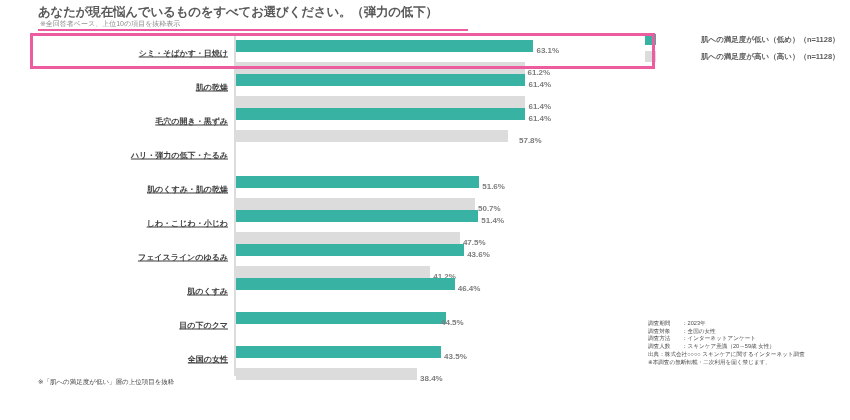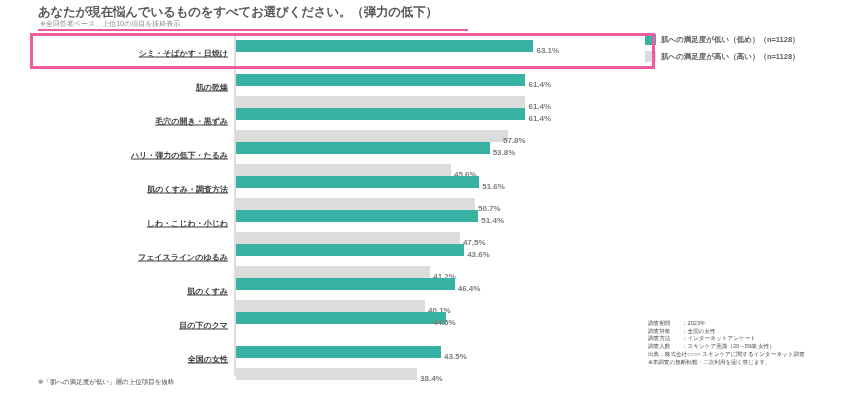--- a/index.html
+++ b/index.html
@@ -20,21 +20,21 @@
     position:absolute;left:40px;top:19px;width:420px;
     font-size:7px;color:#8a8a8a;white-space:nowrap;
   }
   .title-rule{
     position:absolute;left:38px;top:29px;width:430px;height:2px;
     background:#EC5C9E;
   }
 
   
   .legend{position:absolute;left:645px;top:34px;width:200px;}
-  .legend-row{display:flex;align-items:center;margin-bottom:6px;}
+  .legend-row{display:flex;align-items:center;margin-bottom:6px;gap:40px;}
   .legend-swatch{width:11px;height:11px;flex:0 0 11px;margin-right:5px;}
   .legend-swatch.teal{background:#38B2A3;}
   .legend-swatch.gray{background:#DCDCDC;}
   .legend-label{font-size:7.5px;color:#5a5a5a;white-space:nowrap;font-weight:bold;}
 
   
   #plot{position:absolute;left:38px;top:36px;width:600px;height:340px;}
   .axis-line{
     position:absolute;left:196px;top:0;width:2px;height:340px;background:#DCDCDC;
   }
@@ -100,20 +100,24 @@
   <div id="plot">
     <div class="axis-line"></div>
     <div id="rows">
         <div class="row" style="top: 0px; height: 34px;">
           <div class="cat-label">シミ・そばかす・日焼け</div>
           <div class="bars" style="top: 4px;">
             <div class="bar-wrap">
               <div class="bar teal" style="width: 297.471px;"></div>
               <div class="bar-val" style="left: 297.471px;">63.1%</div>
             </div>
+            <div class="bar-wrap">
+              <div class="bar gray" style="width: 288.514px;"></div>
+              <div class="bar-val" style="left: 288.514px;">61.2%</div>
+            </div>
           </div>
         </div>
         <div class="row" style="top: 34px; height: 34px;">
           <div class="cat-label">肌の乾燥</div>
           <div class="bars" style="top: 4px;">
             <div class="bar-wrap">
               <div class="bar teal" style="width: 289.457px;"></div>
               <div class="bar-val" style="left: 289.457px;">61.4%</div>
             </div>
             <div class="bar-wrap">
@@ -124,39 +128,29 @@
         </div>
         <div class="row" style="top: 68px; height: 34px;">
           <div class="cat-label">毛穴の開き・黒ずみ</div>
           <div class="bars" style="top: 4px;">
             <div class="bar-wrap">
               <div class="bar teal" style="width: 289.457px;"></div>
               <div class="bar-val" style="left: 289.457px;">61.4%</div>
             </div>
             <div class="bar-wrap">
               <div class="bar gray" style="width: 272.486px;"></div>
-              <div class="bar-val" style="left: 264px;">57.8%</div>
+              <div class="bar-val" style="left: 280px;">57.8%</div>
             </div>
           </div>
         </div>
         <div class="row" style="top: 102px; height: 34px;">
           <div class="cat-label">ハリ・弾力の低下・たるみ</div>
-          <div class="bars" style="top: 4px;">
-            <div class="bar-wrap">
-              <div class="bar teal" style="width: 253.629px;"></div>
-              <div class="bar-val" style="left: 253.629px;">53.8%</div>
-            </div>
-            <div class="bar-wrap">
-              <div class="bar gray" style="width: 214.971px;"></div>
-              <div class="bar-val" style="left: 214.971px;">45.6%</div>
-            </div>
-          </div>
         </div>
         <div class="row" style="top: 136px; height: 34px;">
-          <div class="cat-label">肌のくすみ・調査方法</div>
+          <div class="cat-label">肌のくすみ・肌の乾燥</div>
           <div class="bars" style="top: 4px;">
             <div class="bar-wrap">
               <div class="bar teal" style="width: 243.257px;"></div>
               <div class="bar-val" style="left: 243.257px;">51.6%</div>
             </div>
             <div class="bar-wrap">
               <div class="bar gray" style="width: 239.014px;"></div>
               <div class="bar-val" style="left: 239.014px;">50.7%</div>
             </div>
           </div>
@@ -187,32 +181,28 @@
             </div>
           </div>
         </div>
         <div class="row" style="top: 238px; height: 34px;">
           <div class="cat-label">肌のくすみ</div>
           <div class="bars" style="top: 4px;">
             <div class="bar-wrap">
               <div class="bar teal" style="width: 218.743px;"></div>
               <div class="bar-val" style="left: 218.743px;">46.4%</div>
             </div>
-            <div class="bar-wrap">
-              <div class="bar gray" style="width: 189.043px;"></div>
-              <div class="bar-val" style="left: 189.043px;">40.1%</div>
-            </div>
           </div>
         </div>
         <div class="row" style="top: 272px; height: 34px;">
           <div class="cat-label">目の下のクマ</div>
           <div class="bars" style="top: 4px;">
             <div class="bar-wrap">
               <div class="bar teal" style="width: 209.786px;"></div>
-              <div class="bar-val" style="left: 194px;">44.5%</div>
+              <div class="bar-val" style="left: 202px;">44.5%</div>
             </div>
           </div>
         </div>
         <div class="row" style="top: 306px; height: 34px;">
           <div class="cat-label">全国の女性</div>
           <div class="bars" style="top: 4px;">
             <div class="bar-wrap">
               <div class="bar teal" style="width: 205.071px;"></div>
               <div class="bar-val" style="left: 205.071px;">43.5%</div>
             </div>

